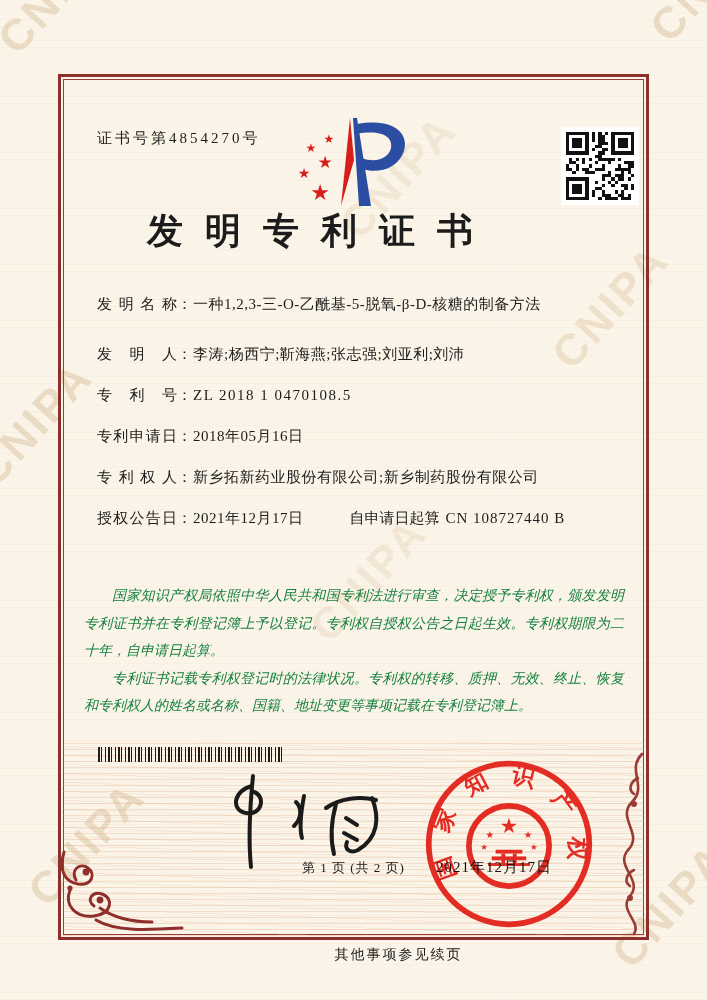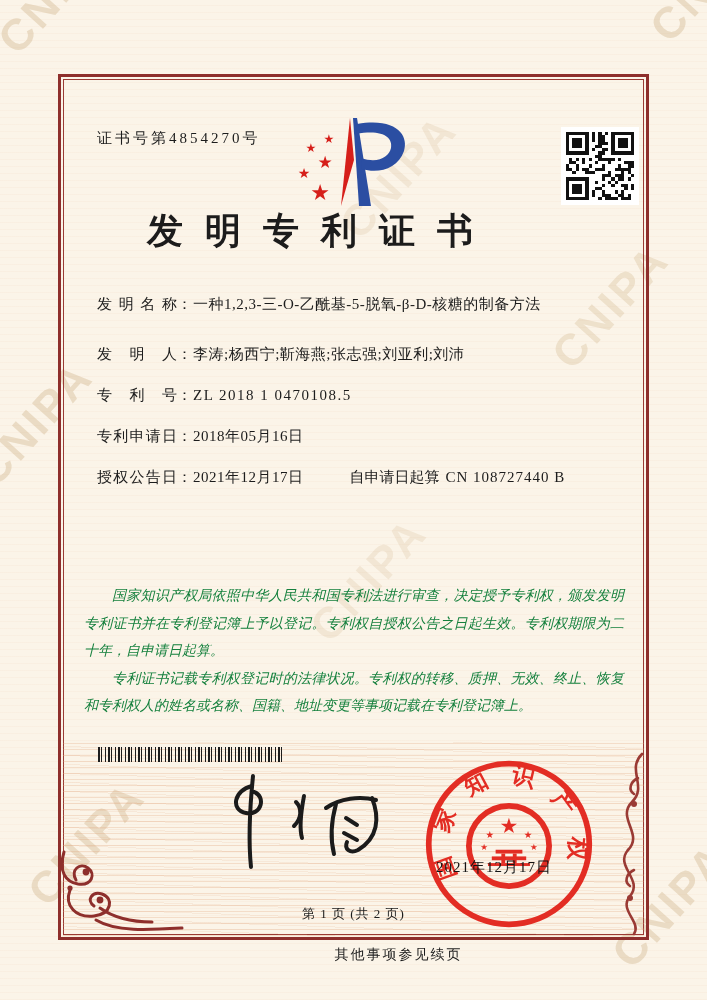--- a/index.html
+++ b/index.html
@@ -45,21 +45,21 @@
          line-height:27.5px;text-align:justify;font-style:italic;color:#15803d;}
   .paras p{margin:0;text-indent:2em;}
   .barcode{position:absolute;left:98px;top:747px;width:186px;height:15px;
            background:repeating-linear-gradient(90deg,#1d1d1d 0 2px,transparent 2px 3px,#1d1d1d 3px 4px,transparent 4px 7px,#1d1d1d 7px 8px,transparent 8px 10px);}
   .director{position:absolute;left:98px;top:801px;font-family:"Liberation Sans",sans-serif;
             font-size:16px;letter-spacing:3px;line-height:31px;color:#2a2a2a;}
   .sig{position:absolute;left:196px;top:770px;width:210px;height:105px;}
   .seal{position:absolute;left:423px;top:758px;width:172px;height:172px;opacity:0.95;}
   .sealdate{position:absolute;left:436px;top:858px;width:170px;font-size:15px;
             letter-spacing:1px;color:#141414;white-space:nowrap;}
-  .pageno{position:absolute;left:0;top:905px;width:707px;text-align:center;font-size:13px;letter-spacing:1px;}
+  .pageno{position:absolute;left:0;top:859px;width:707px;text-align:center;font-size:13px;letter-spacing:1px;}
   .footnote{position:absolute;left:0;top:946px;width:707px;text-align:center;font-size:14px;letter-spacing:2px;padding-left:45px;}
   .flourish{position:absolute;}
   svg text.star{font-family:"DejaVu Sans",sans-serif;}
 </style>
 </head>
 <body>
 
 <div class="page">
 
   <span class="wm" style="left:-12px;top:30px;">CNIPA</span>
@@ -244,20 +244,23 @@
     <div class="frow">
       <span class="flabel">发明人</span><span class="fcolon">：</span><span class="fvalue">李涛;杨西宁;靳海燕;张志强;刘亚利;刘沛</span>
     </div>
     <div class="frow">
       <span class="flabel">专利号</span><span class="fcolon">：</span><span class="fvalue" style="letter-spacing:1.5px;">ZL 2018 1 0470108.5</span>
     </div>
     <div class="frow">
       <span class="flabel">专利申请日</span><span class="fcolon">：</span><span class="fvalue">2018年05月16日</span>
     </div>
     <div class="frow">
+      <span class="flabel">专利权人</span><span class="fcolon">：</span><span class="fvalue">新乡拓新药业股份有限公司;新乡制药股份有限公司</span>
+    </div>
+    <div class="frow">
       <span class="flabel">授权公告日</span><span class="fcolon">：</span><span class="fvalue">2021年12月17日</span><span class="flabel pair2">自申请日起算</span><span class="fcolon">：</span><span class="fvalue" style="letter-spacing:1px;">CN 108727440 B</span>
     </div>
   </div>
 
   <div class="paras">
     <p>国家知识产权局依照中华人民共和国专利法进行审查，决定授予专利权，颁发发明专利证书并在专利登记簿上予以登记。专利权自授权公告之日起生效。专利权期限为二十年，自申请日起算。</p>
     <p>专利证书记载专利权登记时的法律状况。专利权的转移、质押、无效、终止、恢复和专利权人的姓名或名称、国籍、地址变更等事项记载在专利登记簿上。</p>
   </div>
 
   <div class="barcode"></div>

